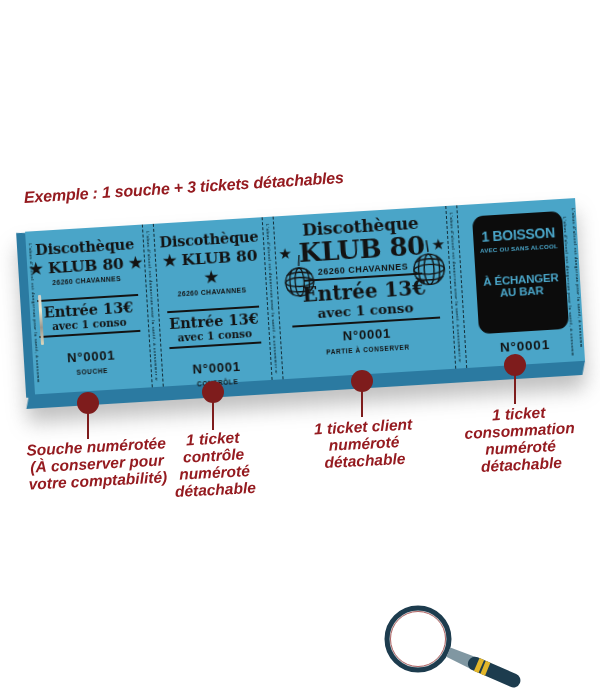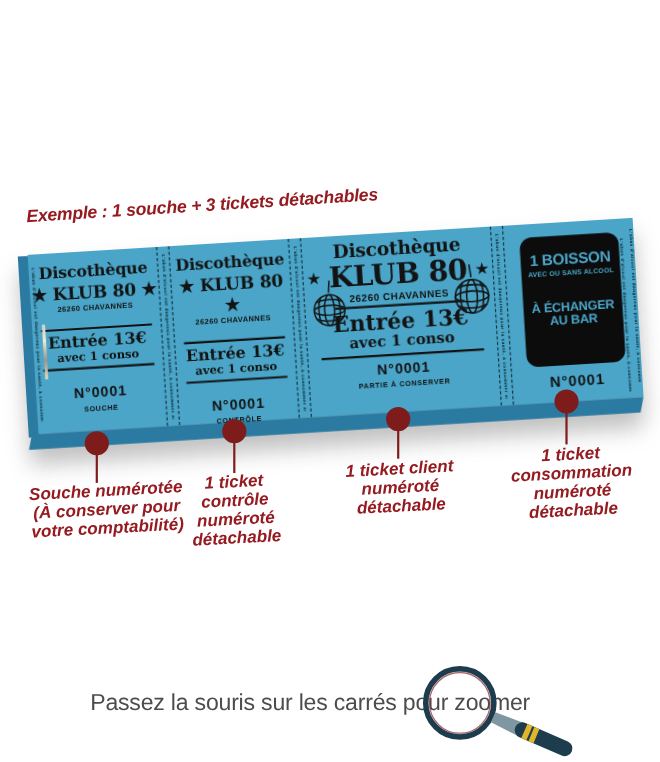--- a/index.html
+++ b/index.html
@@ -207,21 +207,20 @@
     <span>numéroté</span>
     <span>détachable</span>
   </div>
   <div class="ann" style="left:452px;top:405px;width:136px;">
     <span>1 ticket</span>
     <span>consommation</span>
     <span>numéroté</span>
     <span>détachable</span>
   </div>
 
-  <div class="footer"><span>Passez la souris sur les carrés pour </span><span>zoom</span><span>er</span></div>
 
   <svg class="magnifier" viewBox="0 0 175 95">
     <circle cx="46" cy="41" r="28.5" fill="none" stroke="rgba(150,160,165,0.45)" stroke-width="2"></circle>
     <circle cx="46" cy="41" r="27.5" fill="none" stroke="#9b3434" stroke-width="1" opacity="0.75"></circle>
     <circle cx="46" cy="41" r="31" fill="none" stroke="#1d3c4e" stroke-width="5"></circle>
     <polygon points="78.3,49.5 74.3,58.7 100.3,71.7 105.5,59.7" fill="#8097a2"></polygon>
     <line x1="102.9" y1="65.7" x2="141.4" y2="82.4" stroke="#1d3c4e" stroke-width="14" stroke-linecap="round"></line>
     <line x1="104.7" y1="66.5" x2="109.3" y2="68.5" stroke="#e2b62a" stroke-width="14"></line>
     <line x1="111.1" y1="69.3" x2="115.7" y2="71.2" stroke="#e2b62a" stroke-width="14"></line>
   </svg>

